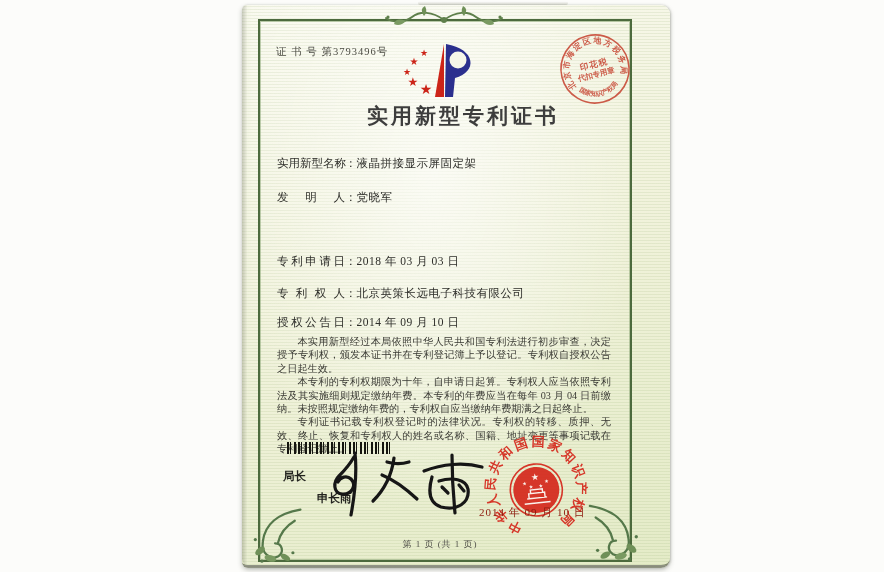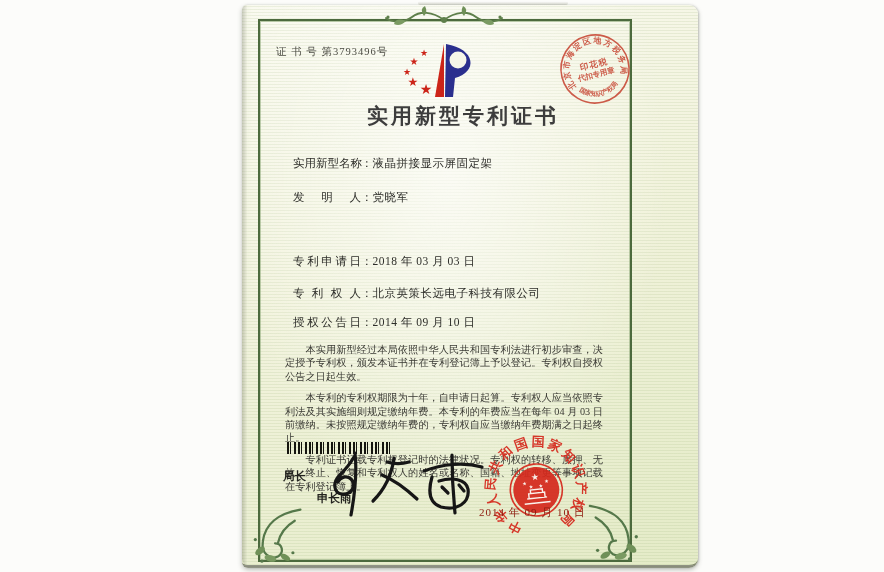--- a/index.html
+++ b/index.html
@@ -7,39 +7,39 @@
   .stage{position:relative;width:884px;height:572px;overflow:hidden;background:#fcfcfa;}
   .behind-edge{position:absolute;left:418px;top:1px;width:150px;height:4px;
     background:linear-gradient(#ffffff,#d9d9cf);border-radius:2px;}
   .page{position:absolute;left:242px;top:5px;width:428px;height:560px;
     background:
       radial-gradient(ellipse at 45% 30%, rgba(255,255,255,.65), rgba(255,255,255,0) 62%),
       repeating-linear-gradient(0deg, rgba(150,175,115,.16) 0 1px, rgba(255,255,255,0) 1px 3px),
       linear-gradient(160deg,#fafaf0 0%,#f2f3dd 45%,#e4ebc7 100%);
     border-radius:5px 9px 9px 6px;
     box-shadow:0 2px 5px rgba(40,45,30,.28), 1px 0 2px rgba(40,45,30,.18);
-    border-bottom:3px solid rgba(58,64,48,.55);padding-left:28px;}
+    border-bottom:3px solid rgba(58,64,48,.55);}
   .page::before{content:"";position:absolute;left:0;top:0;bottom:0;width:10px;
     background:linear-gradient(90deg, rgba(120,125,105,.38), rgba(233,236,215,.25) 55%, rgba(0,0,0,0));
     border-radius:5px 0 0 6px;pointer-events:none;}
   .frame{position:absolute;left:16px;top:14px;width:370px;height:539px;
     border:2px solid #4c6a3d;box-shadow:inset 0 0 0 1px rgba(140,168,120,.55);}
   .cert-no{position:absolute;left:34px;top:40px;font-size:10.5px;letter-spacing:1px;color:#4c4c44;}
   .title{position:absolute;left:16px;top:97px;width:370px;text-align:center;
     font-size:21px;font-weight:bold;letter-spacing:3px;color:#3d3d3d;margin-left:20px;}
   .logo{position:absolute;left:158px;top:36px;width:82px;height:60px;}
   .small-seal{position:absolute;left:315px;top:26px;width:76px;height:76px;
     transform:rotate(-14deg);opacity:.82;z-index:6;}
-  .f-row{position:absolute;left:35px;width:345px;font-size:11.5px;color:#2e2e2a;white-space:nowrap;margin-left:16px;}
+  .f-row{position:absolute;left:35px;width:345px;font-size:11.5px;color:#2e2e2a;white-space:nowrap;}
   .f-label{display:inline-block;width:68px;text-align:justify;text-align-last:justify;vertical-align:top;}
   .f-colon{display:inline-block;}
   .f-value{letter-spacing:.5px;}
   .body-text{position:absolute;left:35px;top:330px;width:334px;font-size:10.2px;
     line-height:13.4px;color:#3a3a34;text-align:justify;}
-  .body-text p{margin:8px;text-indent:2em;}
+  .body-text p{margin:0;text-indent:2em;}
   .barcode{position:absolute;left:45px;top:437px;width:104px;height:12px;
     background:
       repeating-linear-gradient(90deg,#15150f 0 2px,rgba(0,0,0,0) 2px 3px,#15150f 3px 4px,rgba(0,0,0,0) 4px 7px,#15150f 7px 9px,rgba(0,0,0,0) 9px 11px);}
   .sig-title{position:absolute;left:41px;top:464px;font-size:11.5px;font-weight:bold;color:#23231f;}
   .sig-name{position:absolute;left:41px;top:486px;font-size:11.5px;font-weight:bold;color:#23231f;margin-left:34px;}
   .signature{position:absolute;left:82px;top:443px;width:165px;height:72px;z-index:3;}
   .big-seal{position:absolute;left:239px;top:427px;width:110px;height:110px;
     transform:rotate(-6deg);opacity:.92;z-index:4;}
   .seal-date{position:absolute;left:237px;top:500px;width:155px;font-size:11px;
     letter-spacing:1px;color:#8e1d10;z-index:5;white-space:nowrap;}
@@ -138,21 +138,21 @@
     </div>
     <div class="f-row" style="top:281px">
       <span class="f-label">专利权人</span><span class="f-colon">：</span><span class="f-value">北京英策长远电子科技有限公司</span>
     </div>
     <div class="f-row" style="top:310px">
       <span class="f-label">授权公告日</span><span class="f-colon">：</span><span class="f-value">2014 年 09 月 10 日</span>
     </div>
 
     <div class="body-text">
       <p>本实用新型经过本局依照中华人民共和国专利法进行初步审查，决定授予专利权，颁发本证书并在专利登记簿上予以登记。专利权自授权公告之日起生效。</p>
-      <p>本专利的专利权期限为十年，自申请日起算。专利权人应当依照专利法及其实施细则规定缴纳年费。本专利的年费应当在每年 04 月 03 日前缴纳。未按照规定缴纳年费的，专利权自应当缴纳年费期满之日起终止。</p>
+      <p>本专利的专利权期限为十年，自申请日起算。专利权人应当依照专利法及其实施细则规定缴纳年费。本专利的年费应当在每年 03 月 04 日前缴纳。未按照规定缴纳年费的，专利权自应当缴纳年费期满之日起终止。</p>
       <p>专利证书记载专利权登记时的法律状况。专利权的转移、质押、无效、终止、恢复和专利权人的姓名或名称、国籍、地址变更等事项记载在专利登记簿上。</p>
     </div>
 
     <div class="barcode"></div>
 
     <div class="sig-title">局长</div>
     <div class="sig-name">申长雨</div>
 
     <svg class="signature" viewBox="0 0 165 70">
       <g fill="none" stroke="#161616" stroke-width="3.2" stroke-linecap="round" stroke-linejoin="round">
@@ -185,14 +185,15 @@
         <text x="60" y="56" font-size="5" text-anchor="middle">★</text>
         <text x="66" y="52" font-size="5" text-anchor="middle">★</text>
       </g>
       <g stroke="#fdf3ef" stroke-width="1.4" fill="none">
         <path d="M45,66 h20 M47,66 v-5 h16 v5 M49,61 v-3.5 h12 v3.5 M42,71 h26"></path>
       </g>
     </svg>
 
     <div class="seal-date">2014 年 09 月 10 日</div>
 
+    <div class="footer">第 1 页 (共 1 页)</div>
   </div>
 </div>
 
 </body></html>

